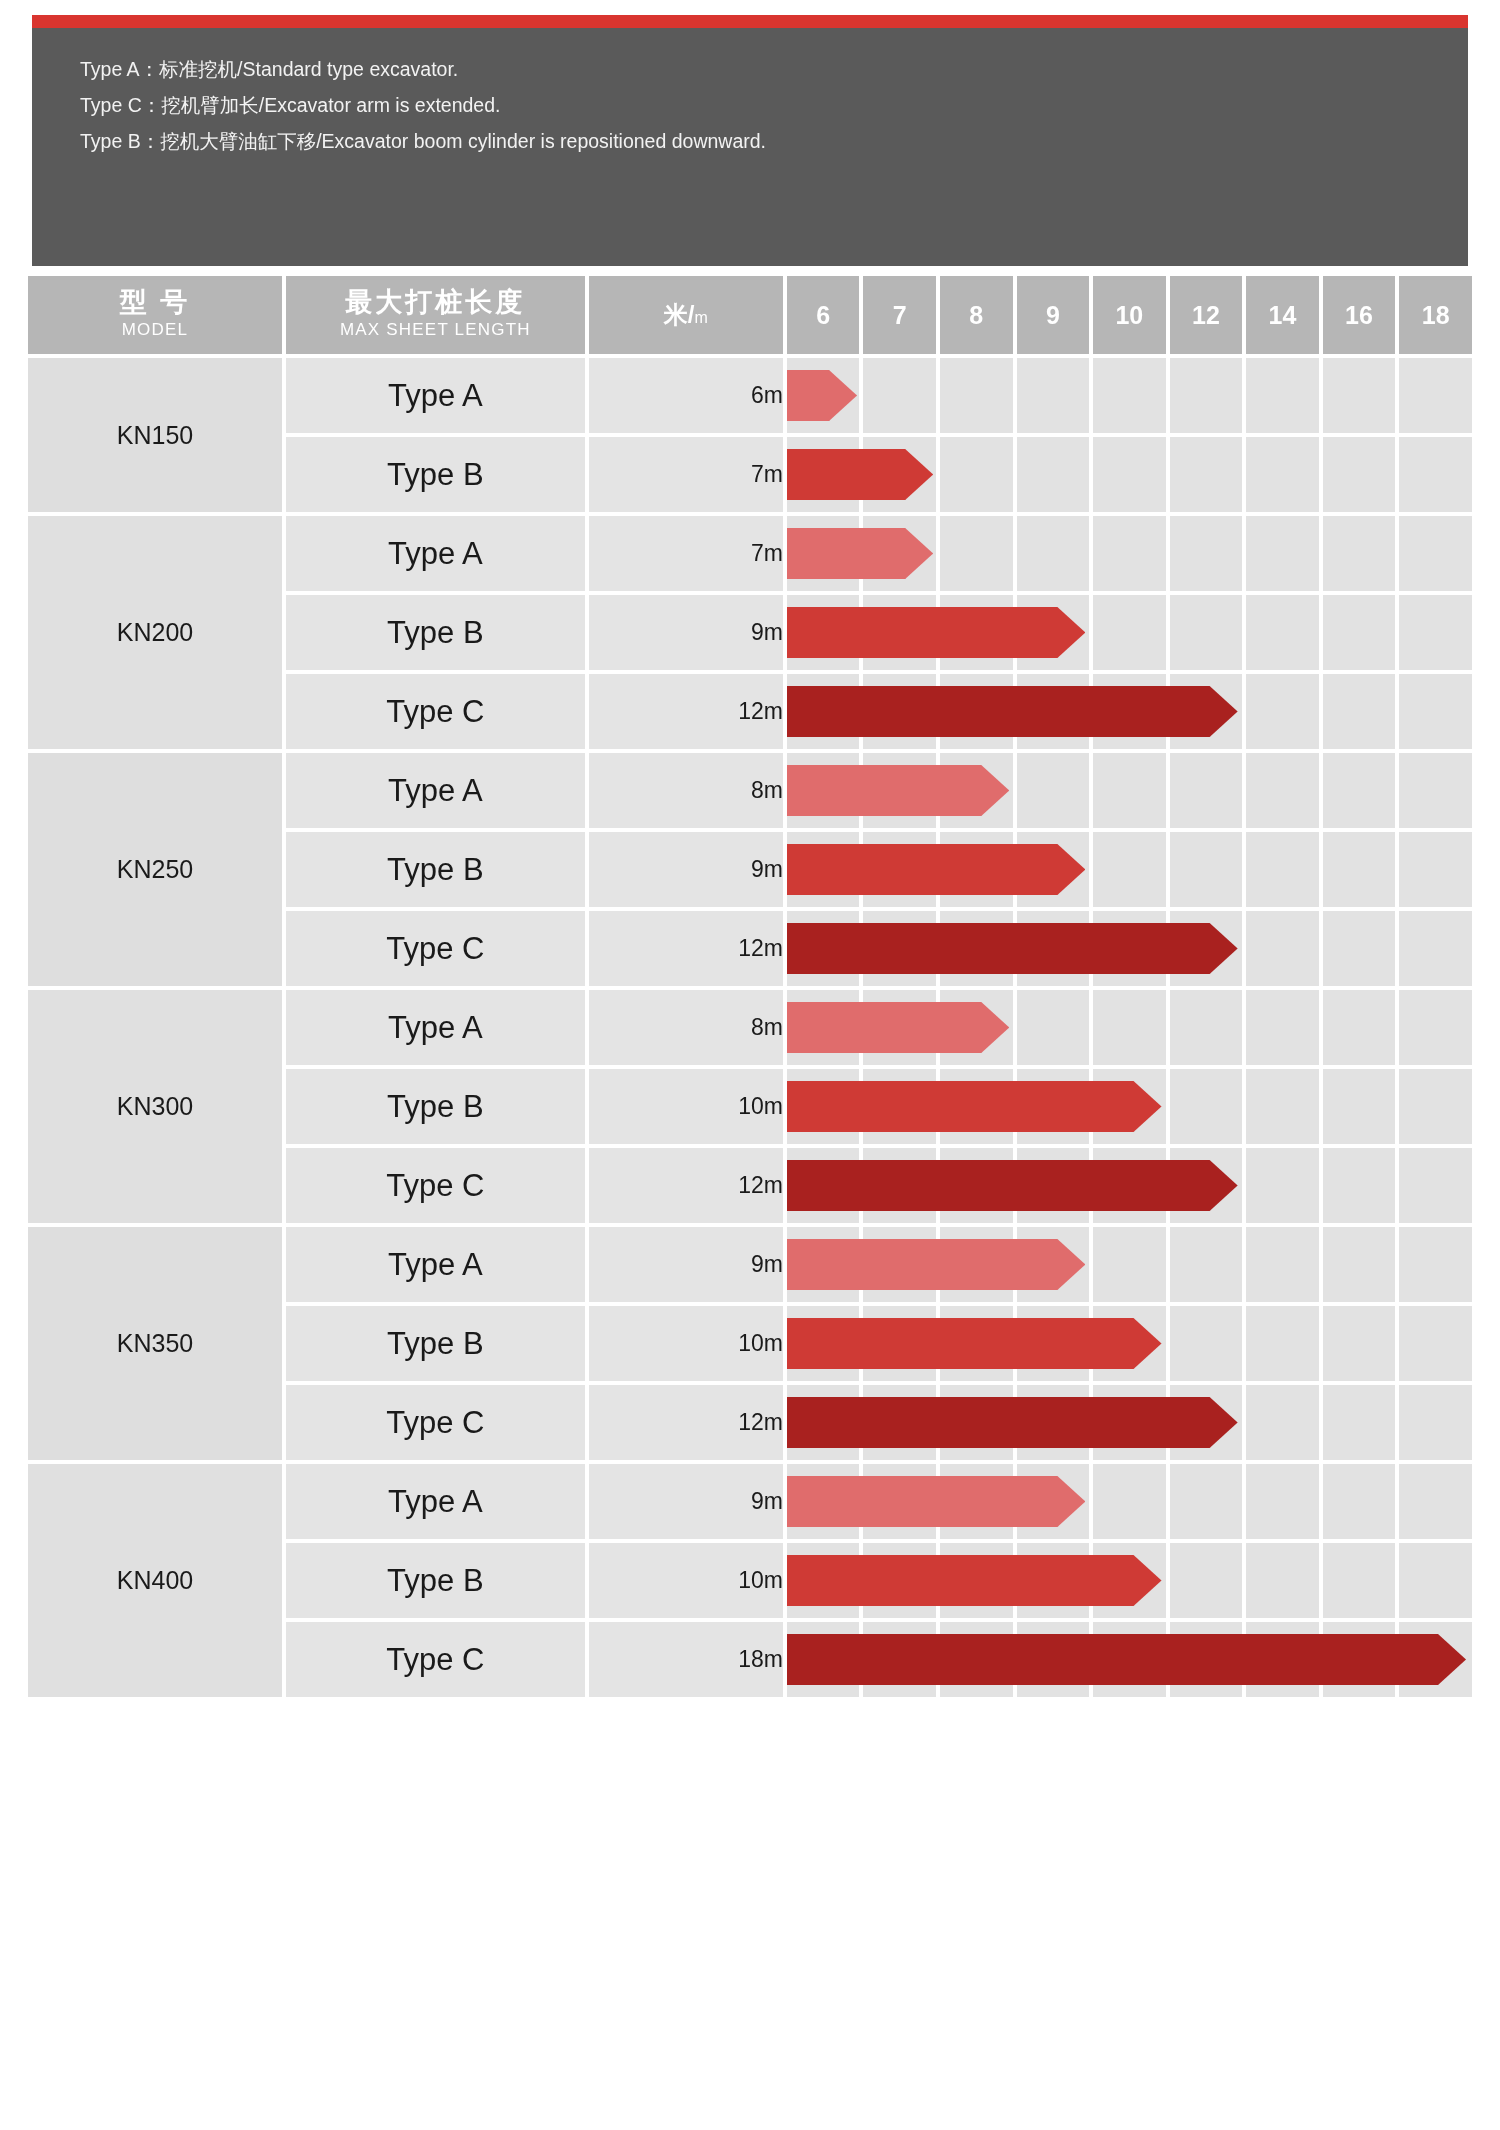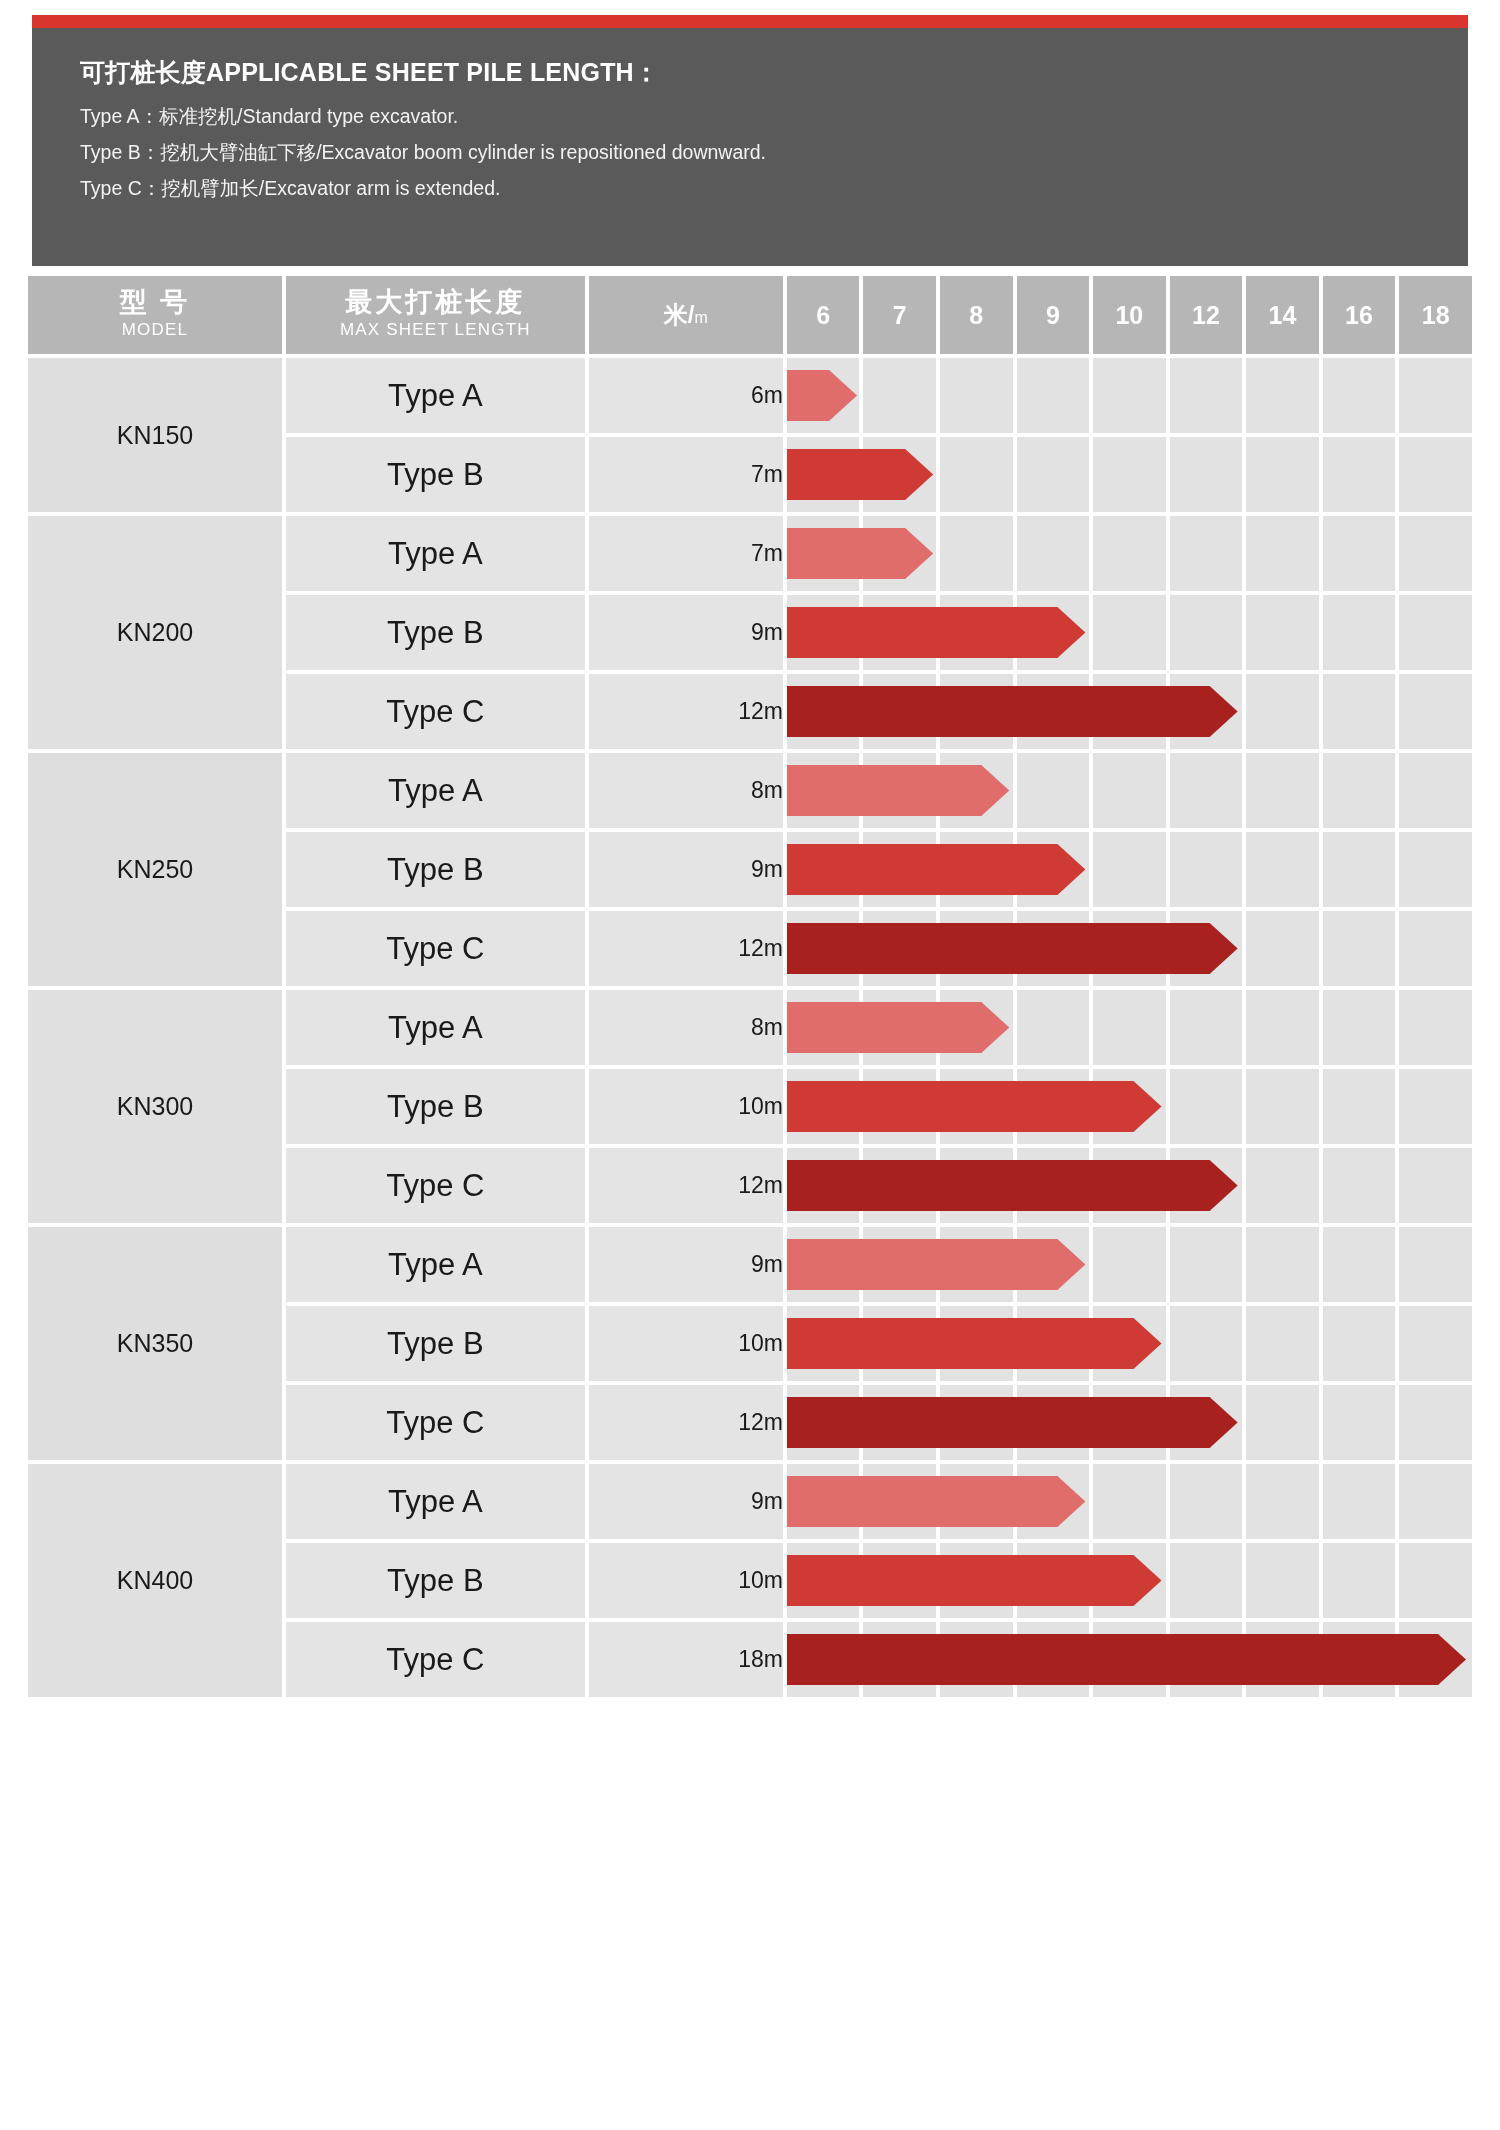--- a/index.html
+++ b/index.html
@@ -88,24 +88,23 @@
   .bar.c{background:#A9211F;}
 </style>
 </head>
 <body>
 
 <div class="page">
 
   <div class="redbar"></div>
 
   <div class="notes">
-    <h1>可打桩长度APPLICABLE SHEET PILE LENGTH：</h1>
     <p>Type A：标准挖机/Standard type excavator.</p>
+    <p>Type C：挖机臂加长/Excavator arm is extended.</p>
     <p>Type B：挖机大臂油缸下移/Excavator boom cylinder is repositioned downward.</p>
-    <p>Type C：挖机臂加长/Excavator arm is extended.</p>
   </div>
 
   <table class="tbl">
     <colgroup>
       <col style="width:238px">
       <col style="width:280px">
       <col style="width:182px">
       <col style="width:68px">
         <col style="width:68px">
         <col style="width:68px">

